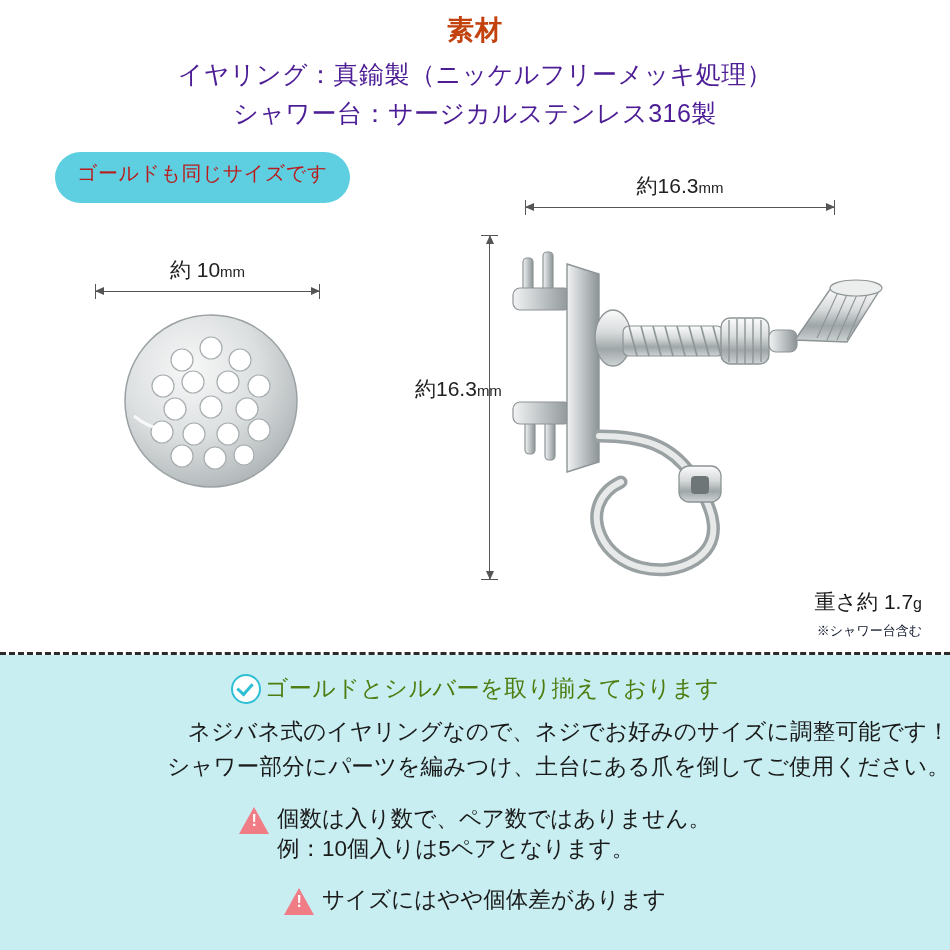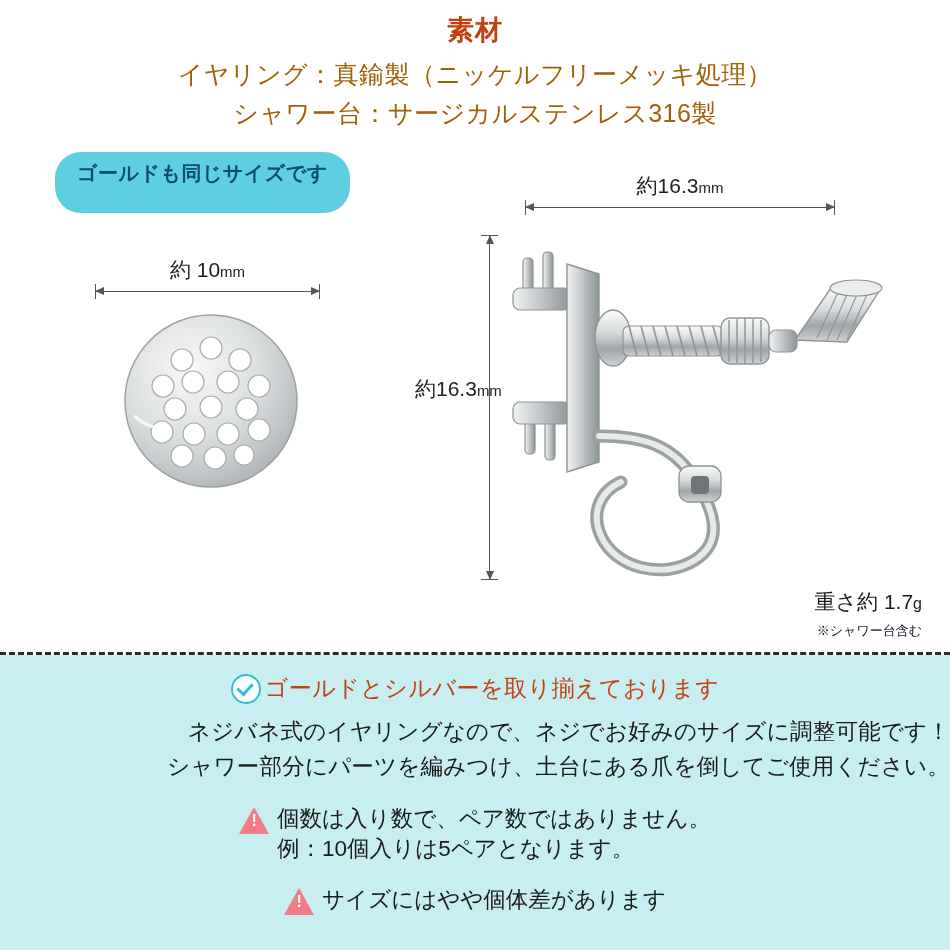--- a/index.html
+++ b/index.html
@@ -29,37 +29,37 @@
     text-align: center;
     font-size: 27px;
     font-weight: bold;
     color: #c2410c;
     padding-top: 12px;
     letter-spacing: 1px;
   }
   .subline {
     text-align: center;
     font-size: 25px;
-    color: #a16207;
+    color: #4c1d95;
     margin-top: 10px;
     letter-spacing: 0.5px;
   }
   .subline.second {
     margin-top: 6px;
   }
 
   .pill {
     position: absolute;
     left: 55px;
     top: 152px;
     background: #5ecfe0;
-    color: #0c4a6e;
+    color: #b91c1c;
     font-size: 20px;
-    font-weight: bold;
-    padding: 8px 22px 26px 22px;
+    font-weight: normal;
+    padding: 8px 22px 16px 22px;
     border-radius: 26px;
     letter-spacing: 0.5px;
   }
 
   
   .disc-dim {
     position: absolute;
     left: 95px;
     top: 240px;
     width: 225px;
@@ -229,21 +229,21 @@
     left: 7px;
     top: 4px;
     width: 7px;
     height: 12px;
     border-right: 3px solid #2fbfd4;
     border-bottom: 3px solid #2fbfd4;
     transform: rotate(42deg);
   }
   .lead {
     font-size: 23px;
-    color: #c2410c;
+    color: #4d7c0f;
     letter-spacing: 0.5px;
   }
   .body-line {
     text-align: right;
     font-size: 22.5px;
     color: #1a1a1a;
     margin-top: 12px;
     letter-spacing: 0.2px;
   }
   .body-line.tight { margin-top: 4px; }

